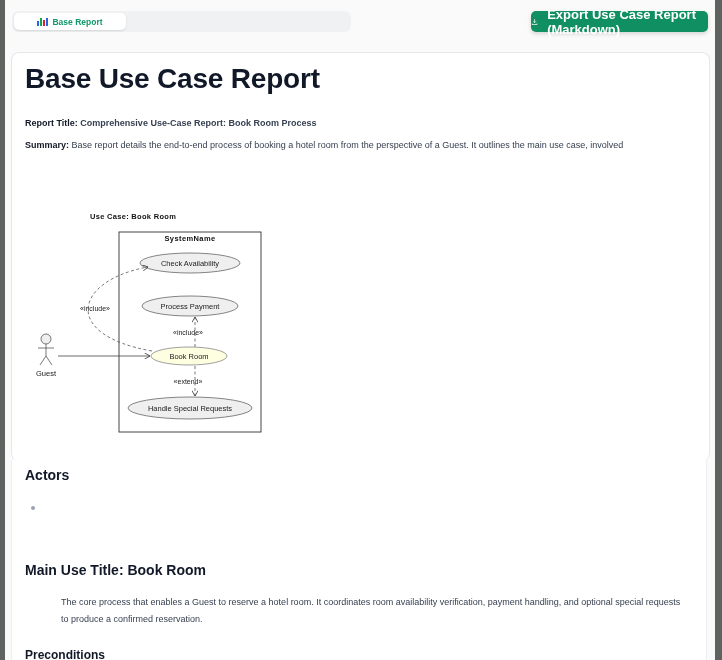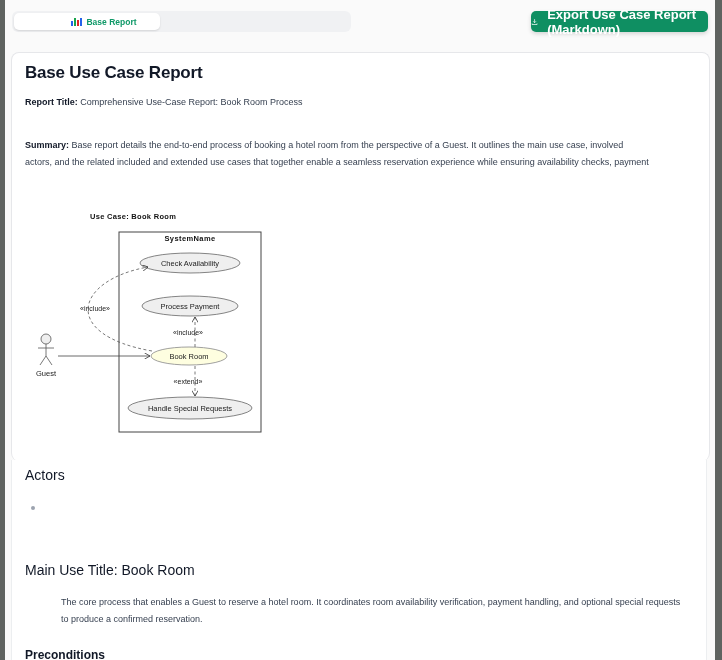--- a/index.html
+++ b/index.html
@@ -18,21 +18,20 @@
     position:absolute; left:7px; top:11px; width:339px; height:21px;
     background:#f0f1f3; border-radius:6px;
   }
   .tab {
     position:absolute; left:2px; top:2px; width:112px; height:17px;
     background:#ffffff; border-radius:5px;
     box-shadow:0 1px 2px rgba(0,0,0,0.12);
     display:flex; align-items:center; justify-content:center; gap:4px;
     font-size:8.5px; font-weight:bold; color:#0f9968;
     cursor:pointer;
-    padding-left:34px;
   }
   .bar-icon { display:inline-flex; align-items:flex-end; gap:1px; height:8px; }
   .bar-icon span { display:block; width:2px; }
   .export-btn {
     position:absolute; left:526px; top:11px; width:177px; height:21px;
     background:#0f8f62; color:#fff; border-radius:5px;
     display:flex; align-items:center; justify-content:center; gap:9px;
     font-size:13px; font-weight:bold;
     box-shadow:0 2px 4px rgba(0,0,0,0.15);
     cursor:pointer;
@@ -41,28 +40,28 @@
   .card {
     position:absolute; left:6px; top:52px; width:697px; height:408px;
     background:#fff; border:1px solid #e6e7ea; border-radius:8px; border-bottom:none;
   }
   .card2 {
     position:absolute; left:6px; top:460px; width:694px; height:210px;
     background:#fff; border-left:1px solid #eceef0; border-right:1px solid #eceef0;
   }
   h1 {
     position:absolute; left:20px; top:63px; margin:0;
-    font-size:17px; font-weight:bold; color:#111827; letter-spacing:-0.2px;
+    font-size:28px; font-weight:bold; color:#111827; letter-spacing:-0.2px;
   }
   .para {
     position:absolute; left:20px; font-size:9px; line-height:16.5px; color:#374151;
   }
   .para b { color:#111827; }
   h2 {
-    position:absolute; left:20px; margin:0; font-size:14px; font-weight:normal; color:#111827;
+    position:absolute; left:20px; margin:0; font-size:14px; font-weight:bold; color:#111827;
   }
   h3 {
     position:absolute; left:20px; margin:0; font-size:12px; font-weight:bold; color:#111827;
   }
   .bullet {
     position:absolute; left:26px; width:4px; height:4px; border-radius:50%; background:#9ca3af;
   }
   svg text { font-family:"Liberation Sans", sans-serif; }
 </style>
 </head>
@@ -87,31 +86,30 @@
       <path d="M5 1 V6 M3 4 L5 6 L7 4 M1.5 7 V8.5 H8.5 V7" stroke="#fff" stroke-width="1" fill="none"></path>
     </svg>
     <span>Export Use Case Report (Markdown)</span>
   </div>
 
   <div class="card"></div>
   <div class="card2"></div>
 
   <h1>Base Use Case Report</h1>
 
-  <div class="para" style="top:94px;">
+  <div class="para" style="top:115px;font-weight:bold;">
     <b>Report Title:</b>
     <span>Comprehensive Use-Case Report: Book Room Process</span>
   </div>
 
   <div class="para" style="top:137px; width:670px;">
     <div>
       <b>Summary:</b>
       <span>Base report details the end-to-end process of booking a hotel room from the perspective of a Guest. It outlines the main use case, involved</span>
     </div>
-    <div>actors, and the related included and extended use cases that together enable a seamless reservation experience while ensuring availability checks, payment</div>
   </div>
 
   <svg style="position:absolute; left:15px; top:205px;" width="260" height="235" viewBox="0 0 260 235">
     <defs>
       <marker id="arr" markerWidth="8" markerHeight="8" refX="7" refY="4" orient="auto">
         <path d="M0,0 L7,4 L0,8" fill="none" stroke="#333" stroke-width="1"></path>
       </marker>
     </defs>
     <text x="70" y="14" font-size="7.5" font-weight="bold" fill="#111" letter-spacing="0.3">Use Case: Book Room</text>
     <rect x="99" y="27" width="142" height="200" fill="#fff" stroke="#444" stroke-width="1"></rect>

